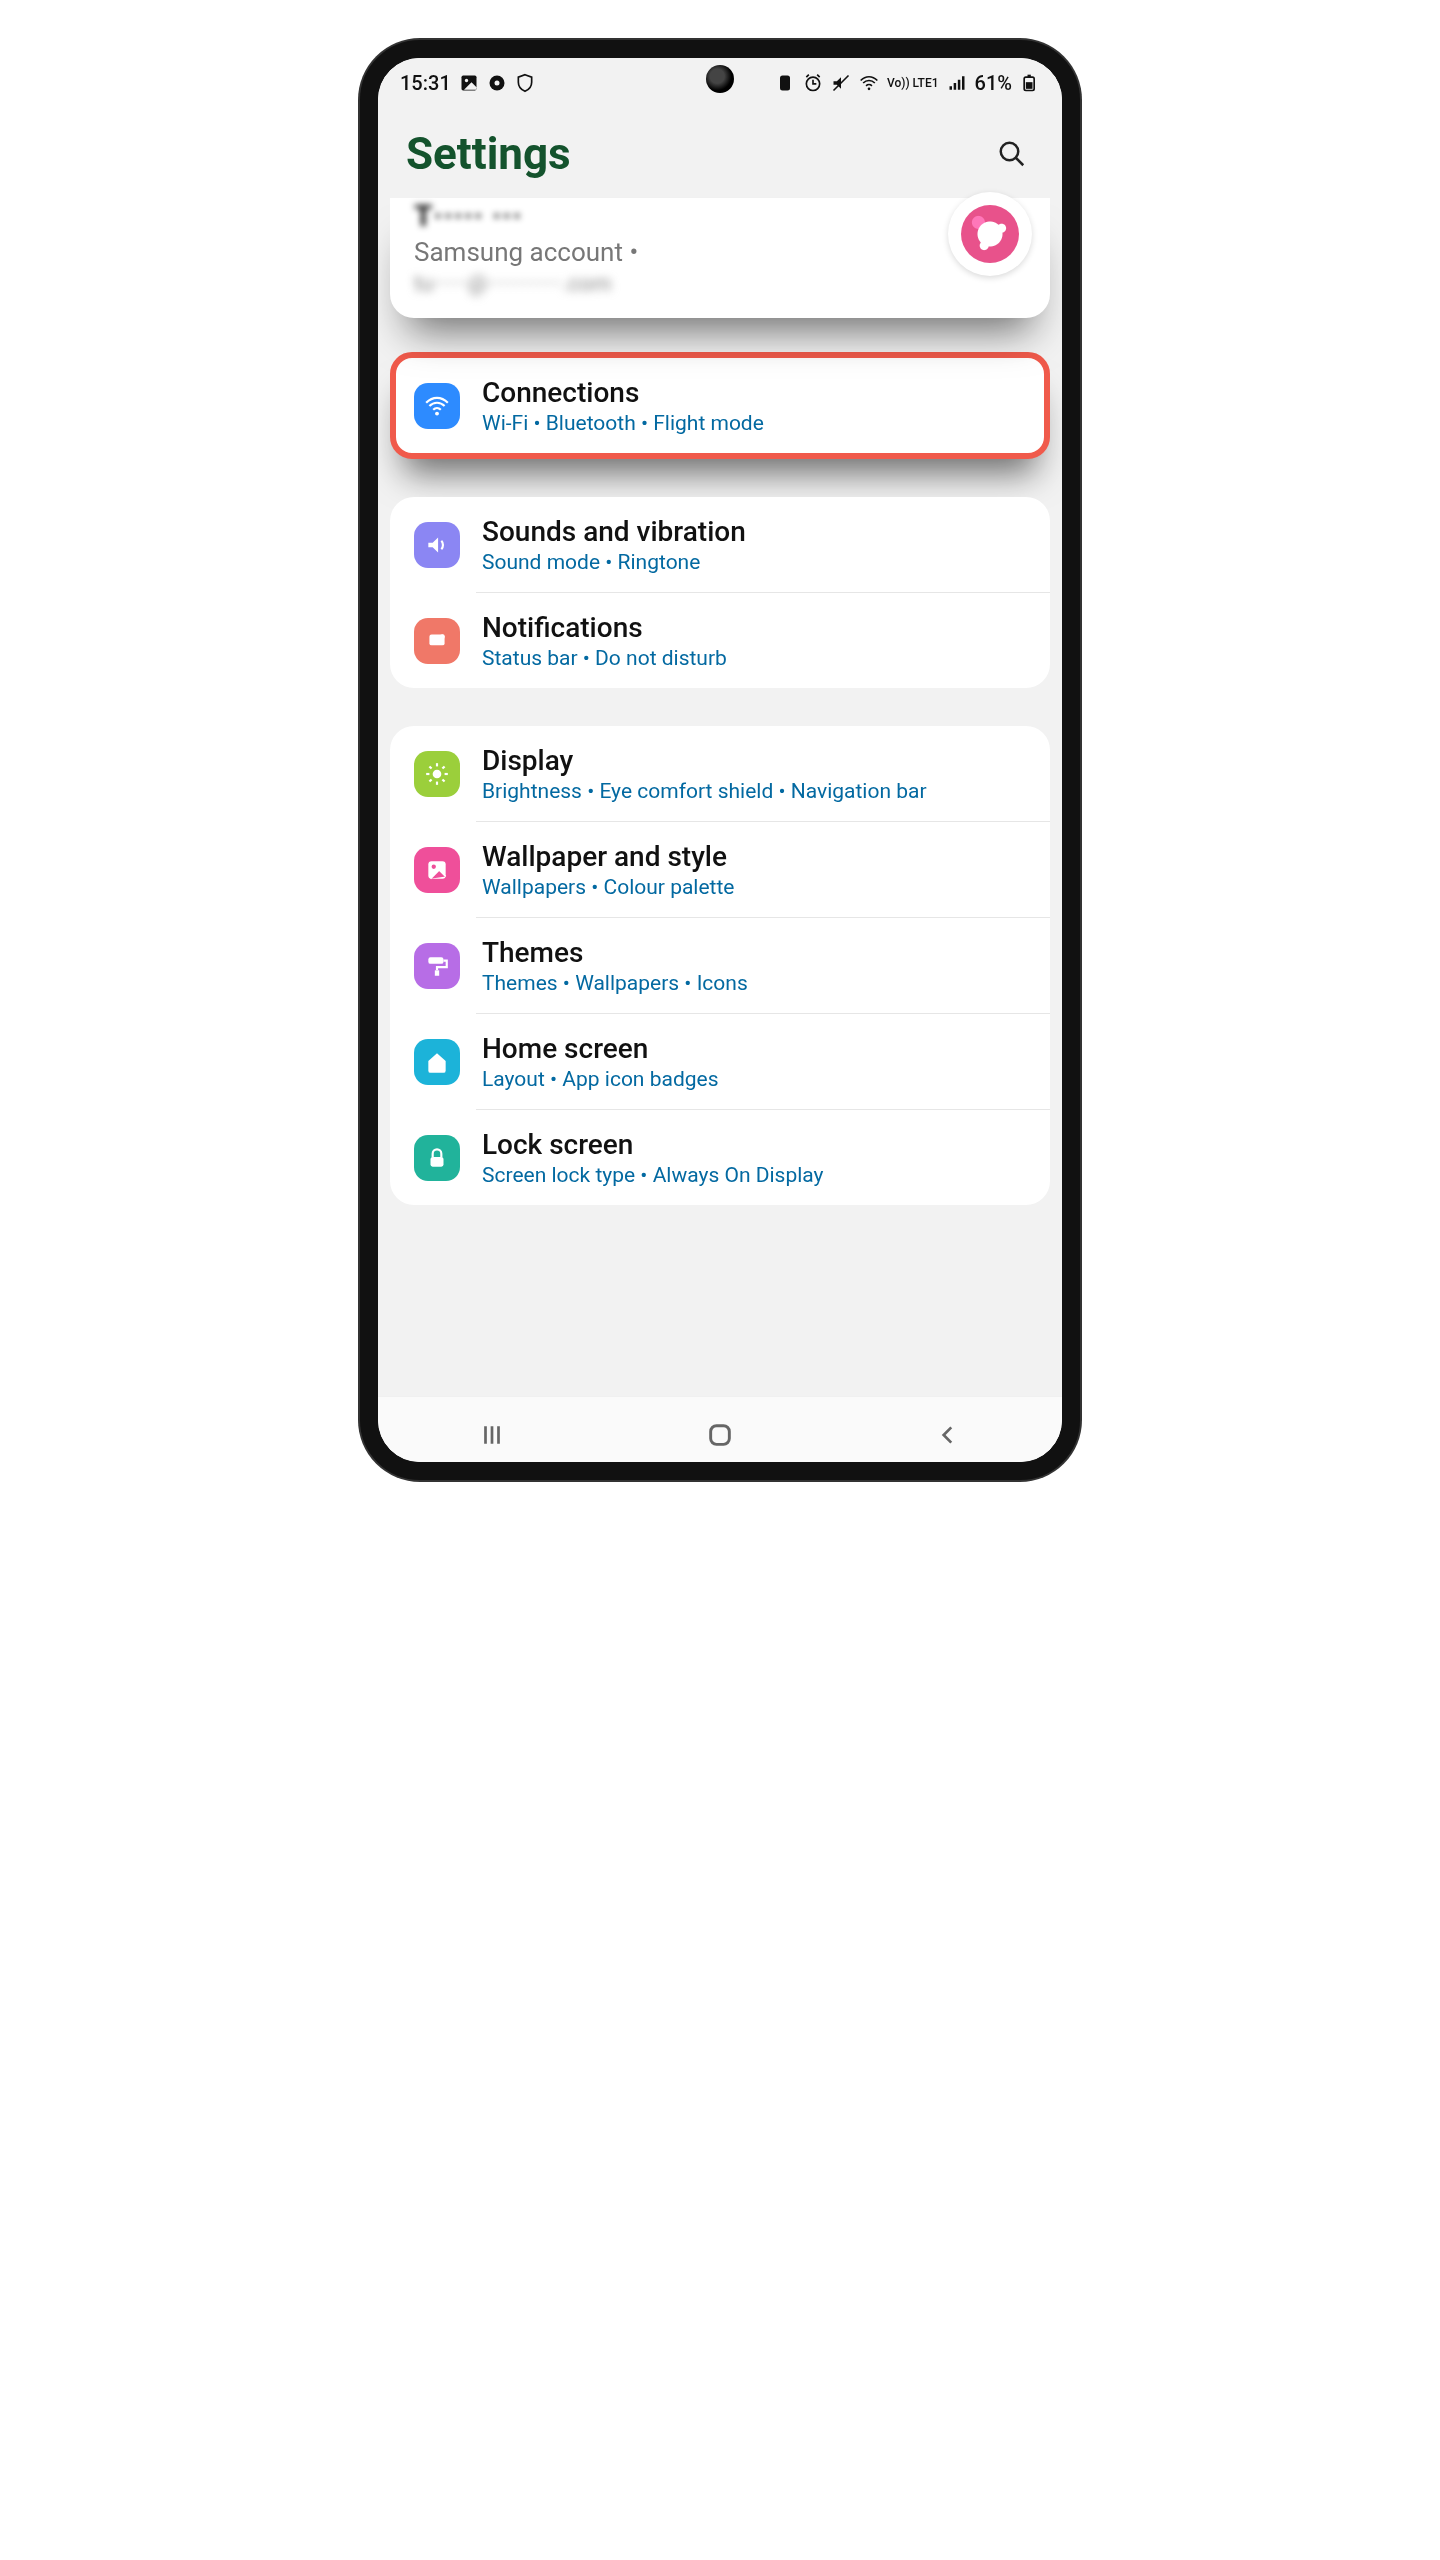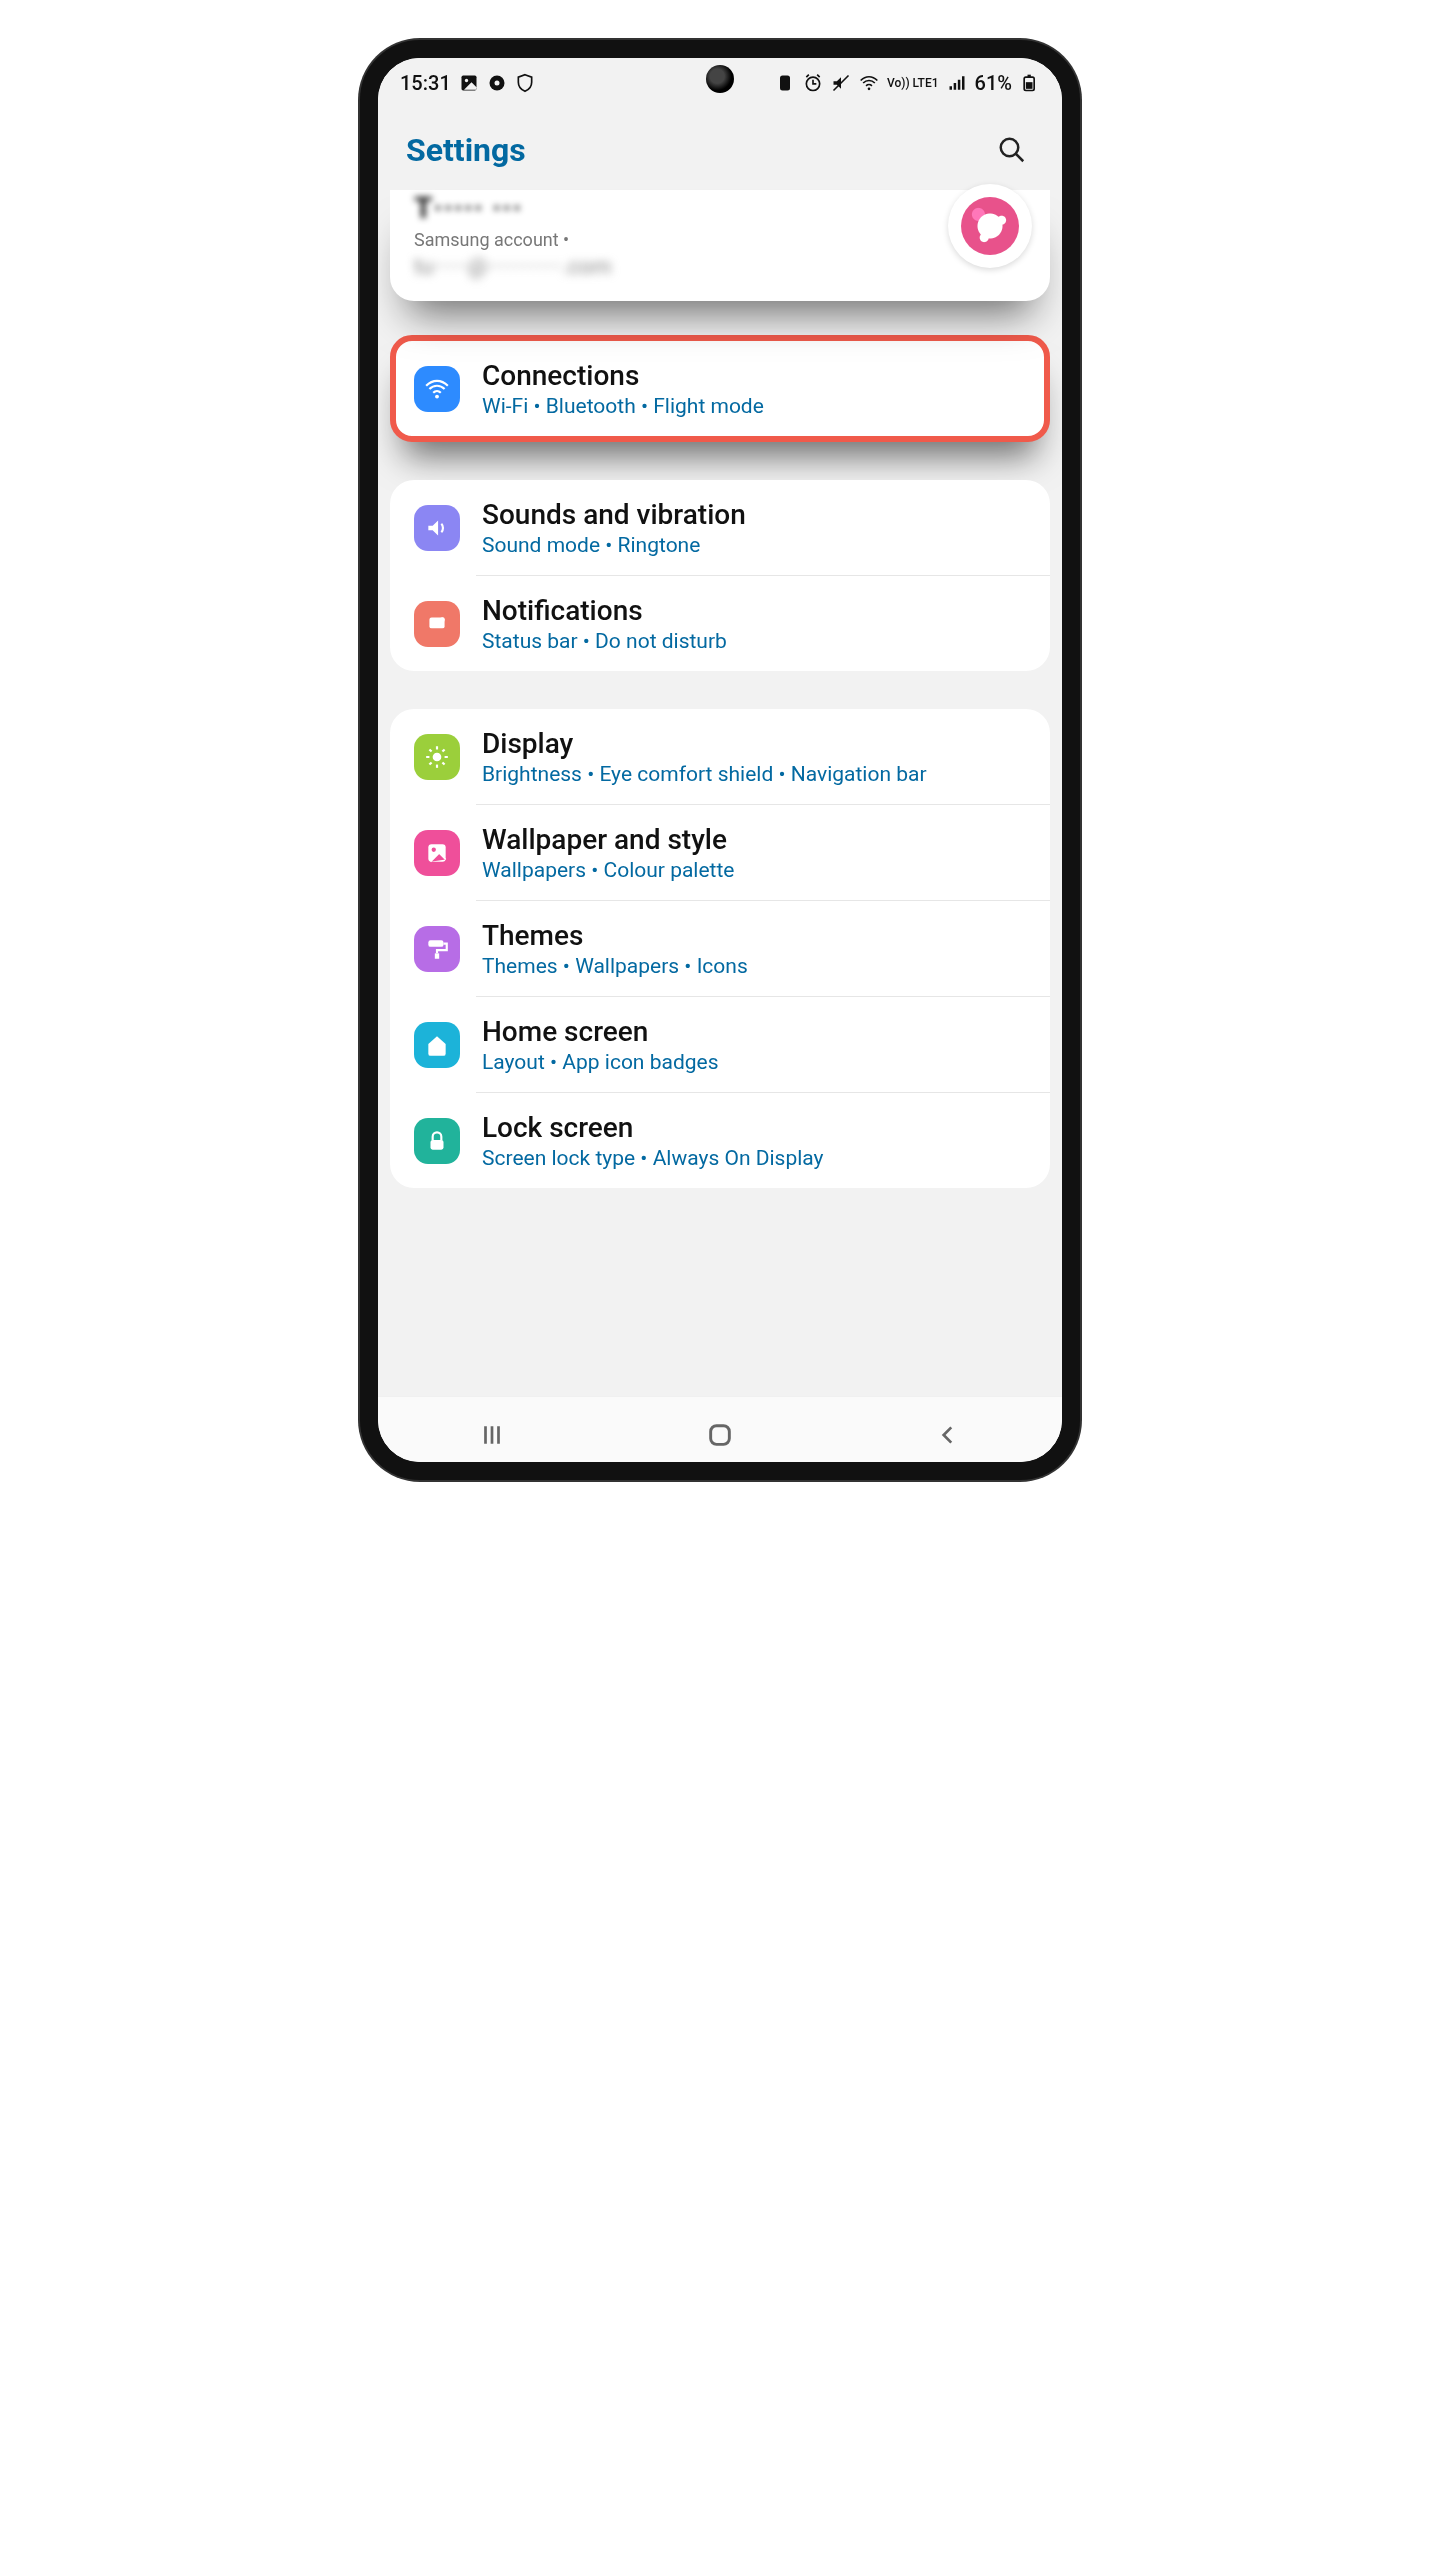--- a/index.html
+++ b/index.html
@@ -42,35 +42,35 @@
   }
   .status-left, .status-right { display:flex; align-items:center; gap:8px; }
   .st-icon { width:20px; height:20px; display:inline-flex; align-items:center; justify-content:center; }
   .st-icon svg { width:100%; height:100%; fill:#111; }
 
   
   .header {
     display:flex; align-items:center; justify-content:space-between;
     padding: 24px 28px 16px;
   }
-  .header h1 { font-size:32px; font-weight:700; color:#0369a1; }
+  .header h1 { font-size:44px; font-weight:700; color:#14532d; }
   .search-btn { width:44px; height:44px; display:flex; align-items:center; justify-content:center; }
   .search-btn svg { width:30px; height:30px; stroke:#222; fill:none; stroke-width:2; }
 
   
   .account-card {
     margin: 2px 12px 0;
     background:#fff;
     border-radius: 0 0 24px 24px;
     padding: 0 24px 22px;
     position:relative;
     box-shadow: 0 30px 40px -18px rgba(0,0,0,0.55);
   }
   .account-title { font-size:30px; font-weight:700; color:#111; letter-spacing:1px; filter: blur(3px); }
-  .account-sub { font-size:18px; color:#777; margin-top:4px; }
+  .account-sub { font-size:26px; color:#777; margin-top:4px; }
   .account-email { font-size:22px; color:#888; margin-top:4px; filter: blur(4px); }
   .donut {
     position:absolute; right:18px; top:-6px;
     width:84px; height:84px; border-radius:50%;
     background:#fff; box-shadow: 0 2px 6px rgba(0,0,0,0.15);
     display:flex; align-items:center; justify-content:center;
   }
   .donut-inner {
     width:58px; height:58px; border-radius:50%;
     background:

